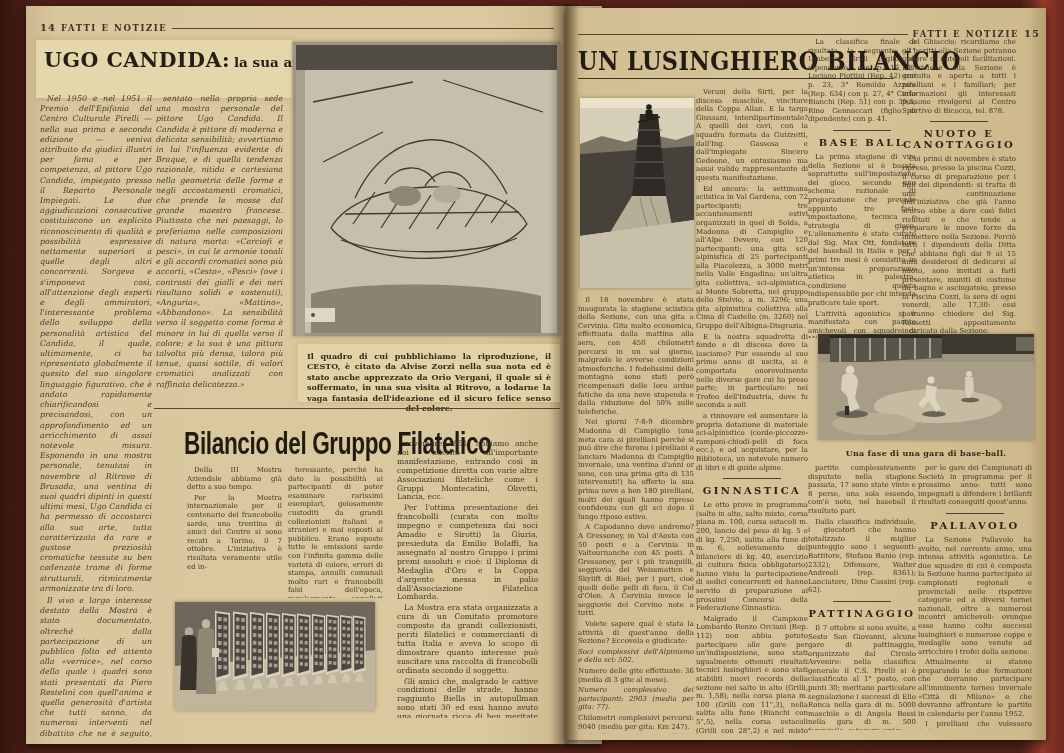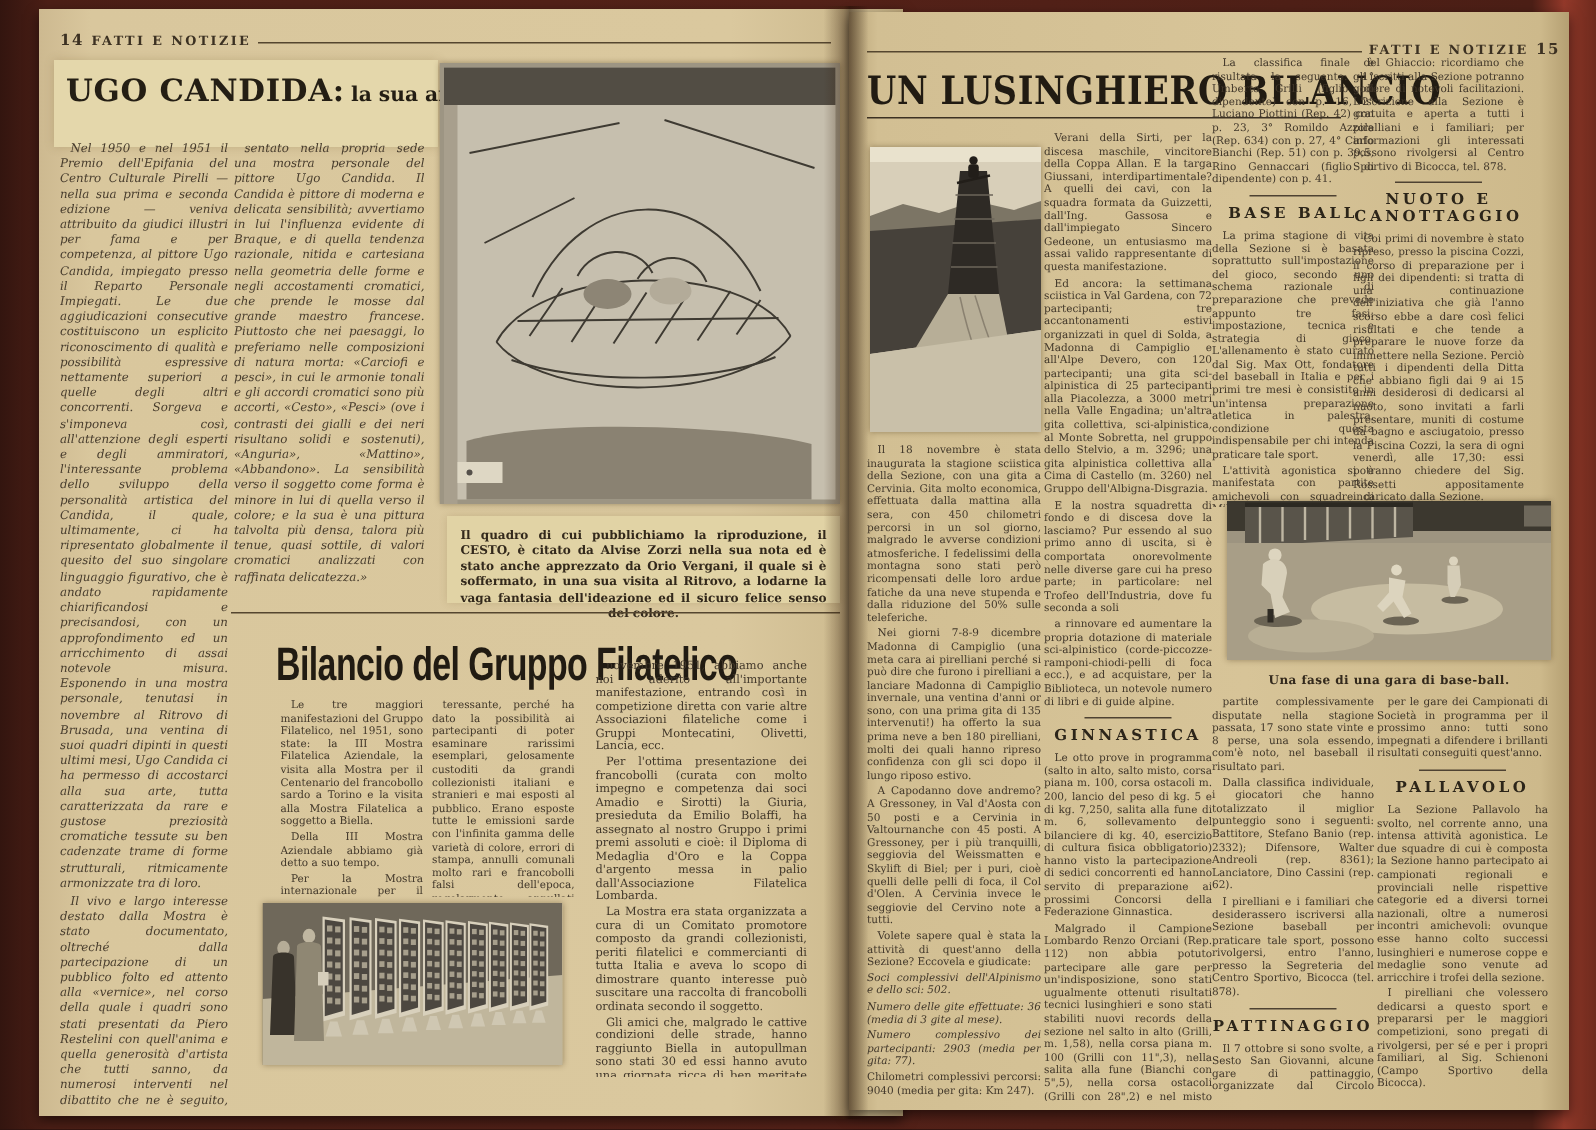--- a/index.html
+++ b/index.html
@@ -107,21 +107,20 @@
 
     <div class="abs" id="cesto-caption" style="left:272px;top:338px;width:244px;height:44px;">
       <p>Il quadro di cui pubblichiamo la riproduzione, il CESTO, è citato da Alvise Zorzi nella sua nota ed è stato anche apprezzato da Orio Vergani, il quale si è soffermato, in una sua visita al Ritrovo, a lodarne la vaga fantasia dell'ideazione ed il sicuro felice senso del colore.</p>
     </div>
 
     <div class="abs" style="left:128px;top:402px;width:406px;height:0;border-top:1.3px solid #55462f;"></div>
 
     <div class="abs" id="fila-title" style="left:158px;top:420px;">Bilancio del Gruppo Filatelico</div>
 
     <div class="col sm" style="left:161px;top:460px;width:95px;height:132px;">
-      <p>Le tre maggiori manifestazioni del Gruppo Filatelico, nel 1951, sono state: la III Mostra Filatelica Aziendale, la visita alla Mostra per il Centenario del francobollo sardo a Torino e la visita alla Mostra Filatelica a soggetto a Biella.</p>
       <p>Della III Mostra Aziendale abbiamo già detto a suo tempo.</p>
       <p>Per la Mostra internazionale per il centenario del francobollo sardo, una trentina di amici del Centro si sono recati a Torino, il 7 ottobre. L'iniziativa è risultata veramente utile ed in-</p>
     </div>
     <div class="col sm" style="left:262px;top:460px;width:95px;height:132px;">
       <p>teressante, perché ha dato la possibilità ai partecipanti di poter esaminare rarissimi esemplari, gelosamente custoditi da grandi collezionisti italiani e stranieri e mai esposti al pubblico. Erano esposte tutte le emissioni sarde con l'infinita gamma delle varietà di colore, errori di stampa, annulli comunali molto rari e francobolli falsi dell'epoca, regolarmente annullati dalla posta.</p>
 
     </div>
     <div class="col md" style="left:371px;top:434px;width:141px;height:278px;">
       <p>novembre 1951, abbiamo anche noi aderito all'importante manifestazione, entrando così in competizione diretta con varie altre Associazioni filateliche come i Gruppi Montecatini, Olivetti, Lancia, ecc.</p>
       <p>Per l'ottima presentazione dei francobolli (curata con molto impegno e competenza dai soci Amadio e Sirotti) la Giuria, presieduta da Emilio Bolaffi, ha assegnato al nostro Gruppo i primi premi assoluti e cioè: il Diploma di Medaglia d'Oro e la Coppa d'argento messa in palio dall'Associazione Filatelica Lombarda.</p>
@@ -213,21 +212,21 @@
         <polygon points="0,138 114,122 114,190 0,190" fill="#c9c0a9"></polygon>
       </svg>
     </figure>
 
     <div class="col sm" style="left:12px;top:288px;width:116px;height:438px;">
       <p>Il 18 novembre è stata inaugurata la stagione sciistica della Sezione, con una gita a Cervinia. Gita molto economica, effettuata dalla mattina alla sera, con 450 chilometri percorsi in un sol giorno, malgrado le avverse condizioni atmosferiche. I fedelissimi della montagna sono stati però ricompensati delle loro ardue fatiche da una neve stupenda e dalla riduzione del 50% sulle teleferiche.</p>
       <p>Nei giorni 7-8-9 dicembre Madonna di Campiglio (una meta cara ai pirelliani perché si può dire che furono i pirelliani a lanciare Madonna di Campiglio invernale, una ventina d'anni or sono, con una prima gita di 135 intervenuti!) ha offerto la sua prima neve a ben 180 pirelliani, molti dei quali hanno ripreso confidenza con gli sci dopo il lungo riposo estivo.</p>
       <p>A Capodanno dove andremo? A Gressoney, in Val d'Aosta con 50 posti e a Cervinia in Valtournanche con 45 posti. A Gressoney, per i più tranquilli, seggiovia del Weissmatten e Skylift di Biel; per i puri, cioè quelli delle pelli di foca, il Col d'Olen. A Cervinia invece le seggiovie del Cervino note a tutti.</p>
       <p>Volete sapere qual è stata la attività di quest'anno della Sezione? Eccovela e giudicate:</p>
       <p class="stat" style="font-style:italic;">Soci complessivi dell'Alpinismo e dello sci: 502.</p>
-      <p class="stat" style="font-style:italic;">Numero delle gite effettuate: 36 (media di 3 gite al mese).</p>
+      <p class="stat" style="">Numero delle gite effettuate: 36 (media di 3 gite al mese).</p>
       <p class="stat" style="font-style:italic;">Numero complessivo dei partecipanti: 2903 (media per gita: 77).</p>
       <p class="stat" style="">Chilometri complessivi percorsi: 9040 (media per gita: Km 247).</p>
       <p class="stat" style="font-style:italic;">Dislivelli superati: metri 64.400 (media per gita: metri 2475).</p>
 
     </div>
 
     <div class="col sm" style="left:130px;top:80px;width:112px;height:646px;">
       <p>Verani della Sirti, per la discesa maschile, vincitore della Coppa Allan. E la targa Giussani, interdipartimentale? A quelli dei cavi, con la squadra formata da Guizzetti, dall'Ing. Gassosa e dall'impiegato Sincero Gedeone, un entusiasmo ma assai valido rappresentante di questa manifestazione.</p>
       <p>Ed ancora: la settimana sciistica in Val Gardena, con 72 partecipanti; tre accantonamenti estivi organizzati in quel di Solda, a Madonna di Campiglio e all'Alpe Devero, con 120 partecipanti; una gita sci-alpinistica di 25 partecipanti alla Piacolezza, a 3000 metri nella Valle Engadina; un'altra gita collettiva, sci-alpinistica, al Monte Sobretta, nel gruppo dello Stelvio, a m. 3296; una gita alpinistica collettiva alla Cima di Castello (m. 3260) nel Gruppo dell'Albigna-Disgrazia.</p>
       <p>E la nostra squadretta di fondo e di discesa dove la lasciamo? Pur essendo al suo primo anno di uscita, si è comportata onorevolmente nelle diverse gare cui ha preso parte; in particolare: nel Trofeo dell'Industria, dove fu seconda a soli</p>
@@ -279,30 +278,30 @@
           <circle cx="151" cy="40" r="3" fill="#dcd4be"></circle>
           <path d="M147 43 L155 43 L156 56 L152 64 L149 64 L147 55 Z" fill="#d5cdb7"></path>
         </g>
       </svg>
     </figure>
     <div class="abs" id="bb-caption" style="left:252px;top:440px;width:216px;">Una fase di una gara di base-ball.</div>
 
     <div class="col sm" style="left:242px;top:456px;width:108px;height:266px;">
       <p>partite complessivamente disputate nella stagione passata, 17 sono state vinte e 8 perse, una sola essendo, com'è noto, nel baseball il risultato pari.</p>
       <p>Dalla classifica individuale, i giocatori che hanno totalizzato il miglior punteggio sono i seguenti: Battitore, Stefano Banio (rep. 2332); Difensore, Walter Andreoli (rep. 8361); Lanciatore, Dino Cassini (rep. 62).</p>
-      <p>I pirelliani e i familiari che desiderassero iscriversi alla Sezione baseball per praticare tale sport, possono rivolgersi, entro l'anno, presso la Segreteria del Centro Sportivo, Bicocca (tel. 878).</p>
       <div class="secrule"></div>
       <div class="sechead">PATTINAGGIO</div>
       <p>Il 7 ottobre si sono svolte, a Sesto San Giovanni, alcune gare di pattinaggio, organizzate dal Circolo Avvenire: nella classifica generale il C.S. Pirelli si è classificato al 1° posto, con punti 30; meritano particolare segnalazione i successi di Elio Ronca nella gara di m. 5000 maschile e di Angela Bossi nella gara di m. 500 femminile, categoria unica.</p>
 
     </div>
 
     <div class="col sm" style="left:352px;top:456px;width:114px;height:266px;">
       <p>per le gare dei Campionati di Società in programma per il prossimo anno: tutti sono impegnati a difendere i brillanti risultati conseguiti quest'anno.</p>
       <div class="secrule"></div>
       <div class="sechead">PALLAVOLO</div>
       <p>La Sezione Pallavolo ha svolto, nel corrente anno, una intensa attività agonistica. Le due squadre di cui è composta la Sezione hanno partecipato ai campionati regionali e provinciali nelle rispettive categorie ed a diversi tornei nazionali, oltre a numerosi incontri amichevoli: ovunque esse hanno colto successi lusinghieri e numerose coppe e medaglie sono venute ad arricchire i trofei della sezione.</p>
+      <p>Attualmente si stanno preparando le due formazioni che dovranno partecipare all'imminente torneo invernale «Città di Milano» e che dovranno affrontare le partite in calendario per l'anno 1952.</p>
       <p>I pirelliani che volessero dedicarsi a questo sport e prepararsi per le maggiori competizioni, sono pregati di rivolgersi, per sé e per i propri familiari, al Sig. Schienoni (Campo Sportivo della Bicocca).</p>
     </div>
   </div>
 
   <div id="gutter"></div>
 </div>
 
 </body></html>

